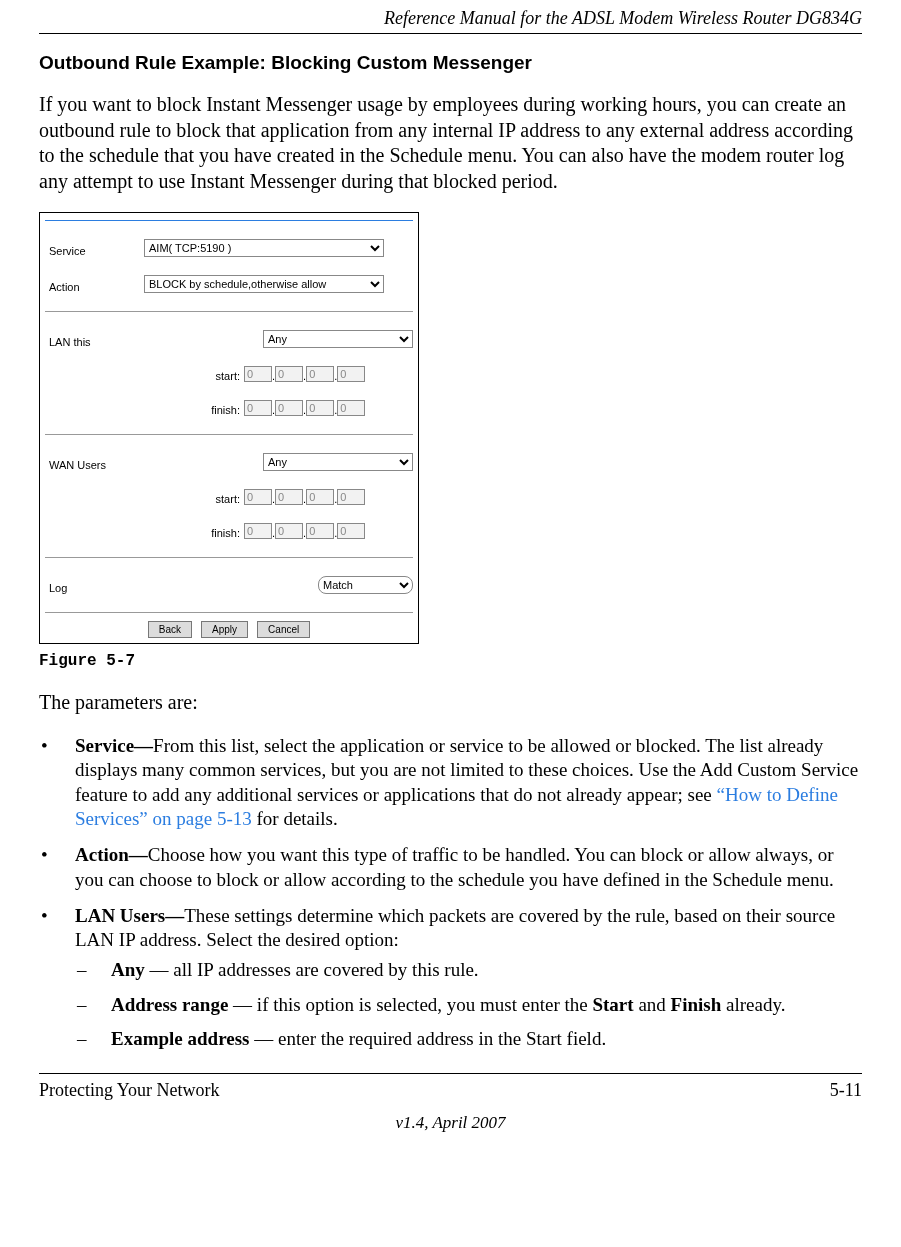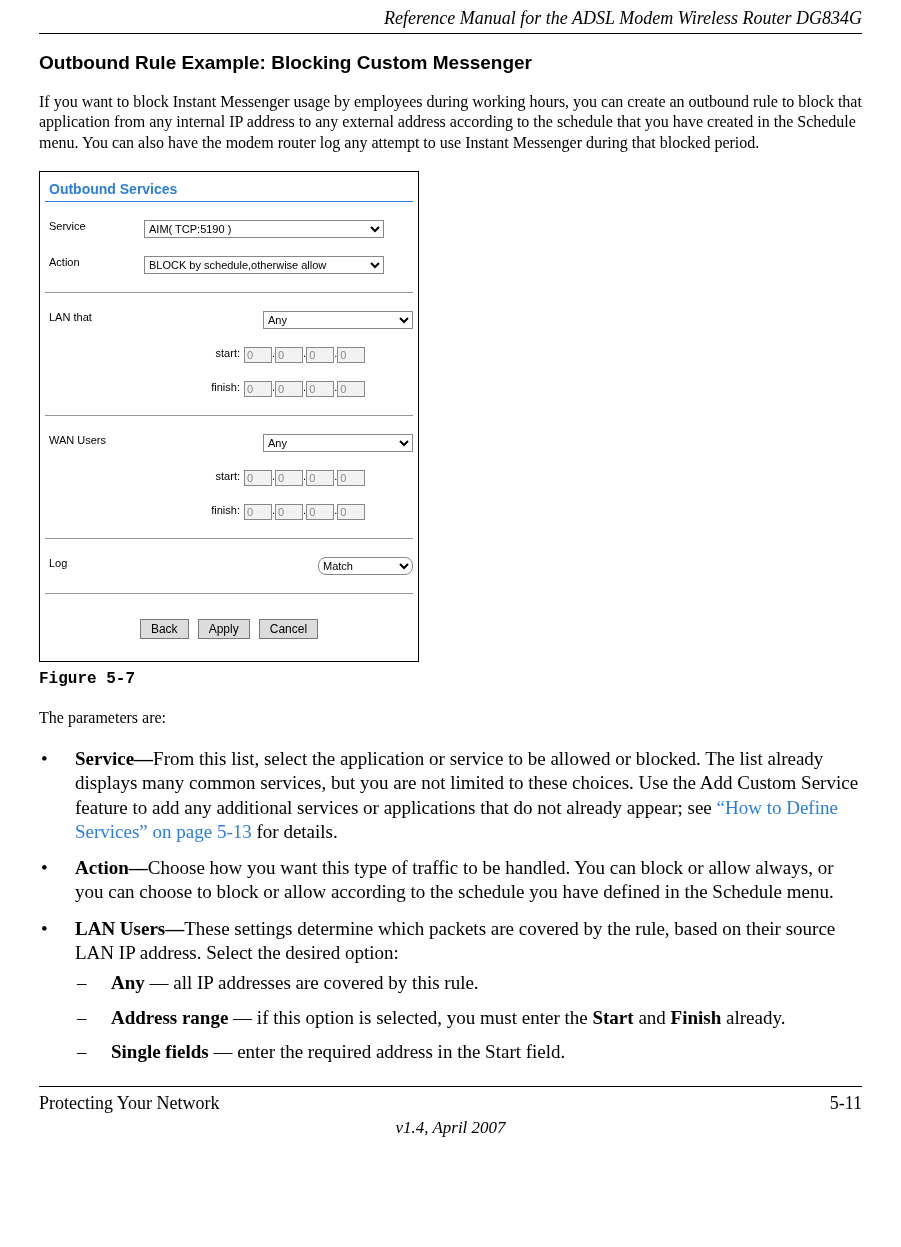--- a/index.html
+++ b/index.html
@@ -31,21 +31,21 @@
     border-top: 1.5px solid #000;
     margin: 10px 0 6px 0;
   }
   h2.section-head {
     font-family: Helvetica, Arial, sans-serif;
     font-size: 19px;
     font-weight: bold;
     margin: 12px 0 18px 0;
   }
   p.body {
-    font-size: 16px;
+    font-size: 20px;
     line-height: 1.28;
     margin: 0 0 18px 0;
   }
   .figure-wrap {
     border: 1px solid #000;
     width: 380px;
     padding: 5px;
     box-sizing: border-box;
     margin: 4px 0 6px 0;
     background: #fff;
@@ -64,21 +64,21 @@
   .divline {
     border: none;
     border-top: 1px solid #2b7de0;
     margin: 2px 0 8px 0;
   }
   .divline-grey {
     border: none;
     border-top: 1px solid #999;
     margin: 10px 0 8px 0;
   }
-  .row { display: flex; align-items: flex-start; margin: 18px 0; }
+  .row { display: flex; align-items: flex-end; margin: 18px 0; }
   .row .lab { width: 95px; padding-left: 4px; }
   .sublab { text-align: right; width: 195px; padding-right: 4px; }
   select.svc {
     font-family: Arial, sans-serif;
     font-size: 11px;
     height: 18px;
     border: 1px solid #888;
     background: #fff;
   }
   select.sw { width: 240px; }
@@ -93,25 +93,25 @@
     color: #888;
     text-align: left;
     padding: 0 2px;
   }
   .btnbar {
     text-align: center;
     margin-top: 6px;
   }
   button.uibtn {
     font-family: Arial, sans-serif;
-    font-size: 12px;
+    font-size: 10px;
     padding: 2px 10px;
     background: #dcdcdc;
     border: 1px solid #777;
-    margin: 17px 3px;
+    margin: 0 3px;
   }
   .fig-caption {
     font-family: Liberation Mono, monospace;
     font-weight: bold;
     font-size: 16px;
     margin: 8px 0 20px 0;
   }
   ul.params {
     list-style: none;
     padding: 0;
@@ -147,53 +147,52 @@
   .footer {
     display: flex;
     justify-content: space-between;
     font-size: 18px;
     margin-top: 2px;
   }
   .ver {
     text-align: center;
     font-style: italic;
     font-size: 17px;
-    margin-top: 4px;
+    margin-top: 12px;
   }
 </style>
 </head>
 <body>
 
 <div class="page">
 
   <div class="header-title">Reference Manual for the ADSL Modem Wireless Router DG834G</div>
   <hr class="rule">
 
   <h2 class="section-head">Outbound Rule Example: Blocking Custom Messenger</h2>
 
   <p class="body">If you want to block Instant Messenger usage by employees during working hours, you can create an outbound rule to block that application from any internal IP address to any external address according to the schedule that you have created in the Schedule menu. You can also have the modem router log any attempt to use Instant Messenger during that blocked period.</p>
 
   <div class="figure-wrap">
     <div class="form-panel">
-      <div class="form-title">Outbound Services</div>
       <hr class="divline">
 
       <div class="row">
         <span class="lab">Service</span>
         <select class="svc sw"><option>AIM( TCP:5190 )</option></select>
       </div>
       <div class="row">
         <span class="lab">Action</span>
         <select class="svc sw"><option>BLOCK by schedule,otherwise allow</option></select>
       </div>
 
       <hr class="divline-grey">
 
       <div class="row">
-        <span class="lab">LAN that</span>
+        <span class="lab">LAN this</span>
         <span style="flex:1"></span>
         <select class="svc med"><option>Any</option></select>
       </div>
       <div class="row">
         <span class="sublab">start:</span>
         <input class="oct" value="0" style="">.
         <input class="oct" value="0" style="">.
         <input class="oct" value="0" style="">.
         <input class="oct" value="0" style="">
       </div>
@@ -270,21 +269,21 @@
           <li>
             <span class="bul">–</span>
             <span><b>Any</b><span> — all IP addresses are covered by this rule.</span></span>
           </li>
           <li>
             <span class="bul">–</span>
             <span><b>Address range</b><span> — if this option is selected, you must enter the </span><b>Start</b><span> and </span><b>Finish</b><span> already.</span></span>
           </li>
           <li>
             <span class="bul">–</span>
-            <span><b>Single fields</b><span> — enter the required address in the Start field.</span></span>
+            <span><b>Example address</b><span> — enter the required address in the Start field.</span></span>
           </li>
         </ul>
       </span>
     </li>
   </ul>
 
   <hr class="rule-bottom">
   <div class="footer">
     <span>Protecting Your Network</span>
     <span>5-11</span>

